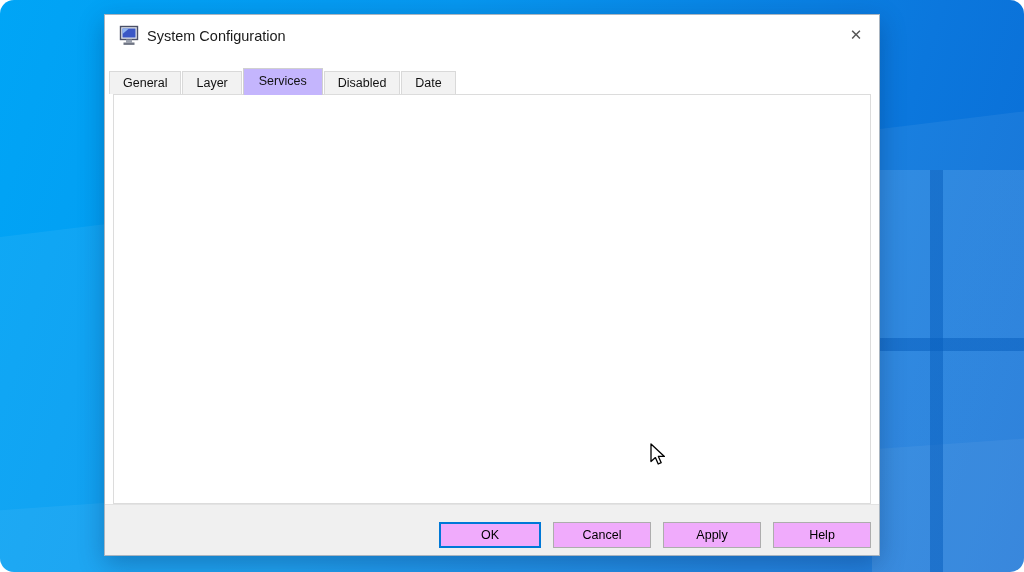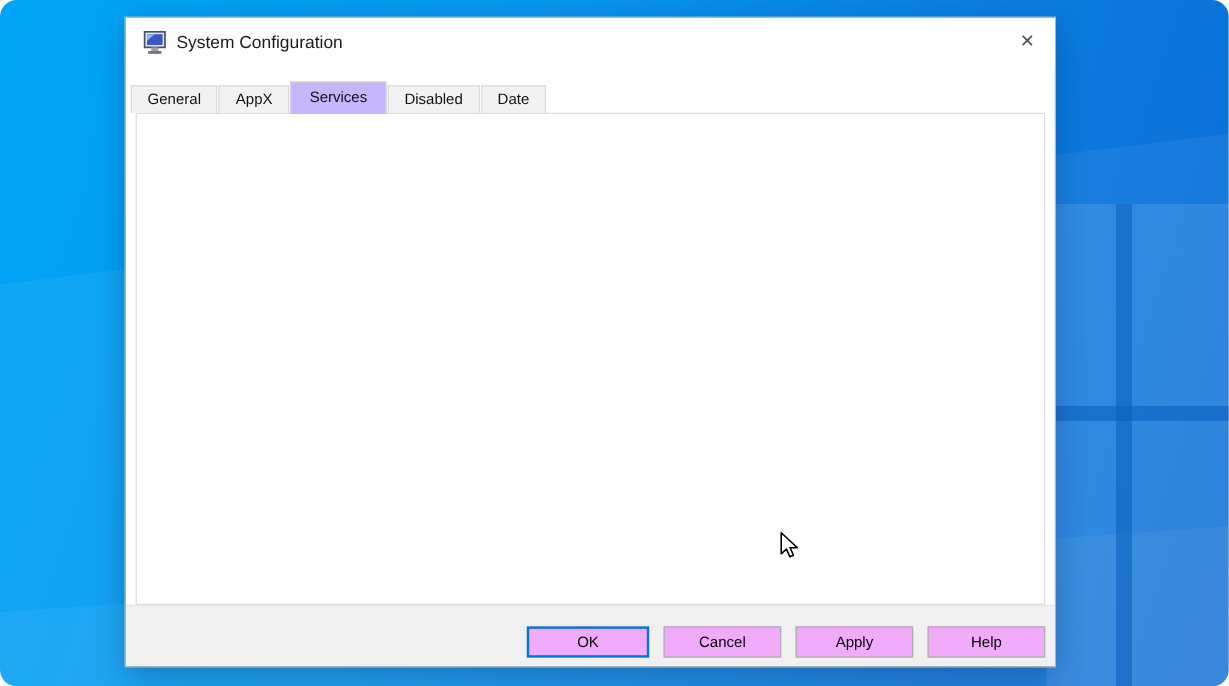--- a/index.html
+++ b/index.html
@@ -109,21 +109,21 @@
           <rect x="8" y="14.5" width="6" height="3" fill="#9aa0ad"></rect>
           <rect x="5.5" y="17.5" width="11" height="2.4" fill="#6f7583"></rect>
         </svg>
       </span>
       <span class="title-text">System Configuration</span>
       <span class="close-btn">✕</span>
     </div>
 
     <div class="tabs">
       <span class="tab">General</span>
-      <span class="tab">AppX</span>
+      <span class="tab">Layer</span>
       <span class="tab active">Services</span>
       <span class="tab">Disabled</span>
       <span class="tab">Date</span>
     </div>
 
     <div class="tab-pane"></div>
 
     <div class="listbox">
       <div class="list-header">
         <span class="hcell h-service">Service</span>

